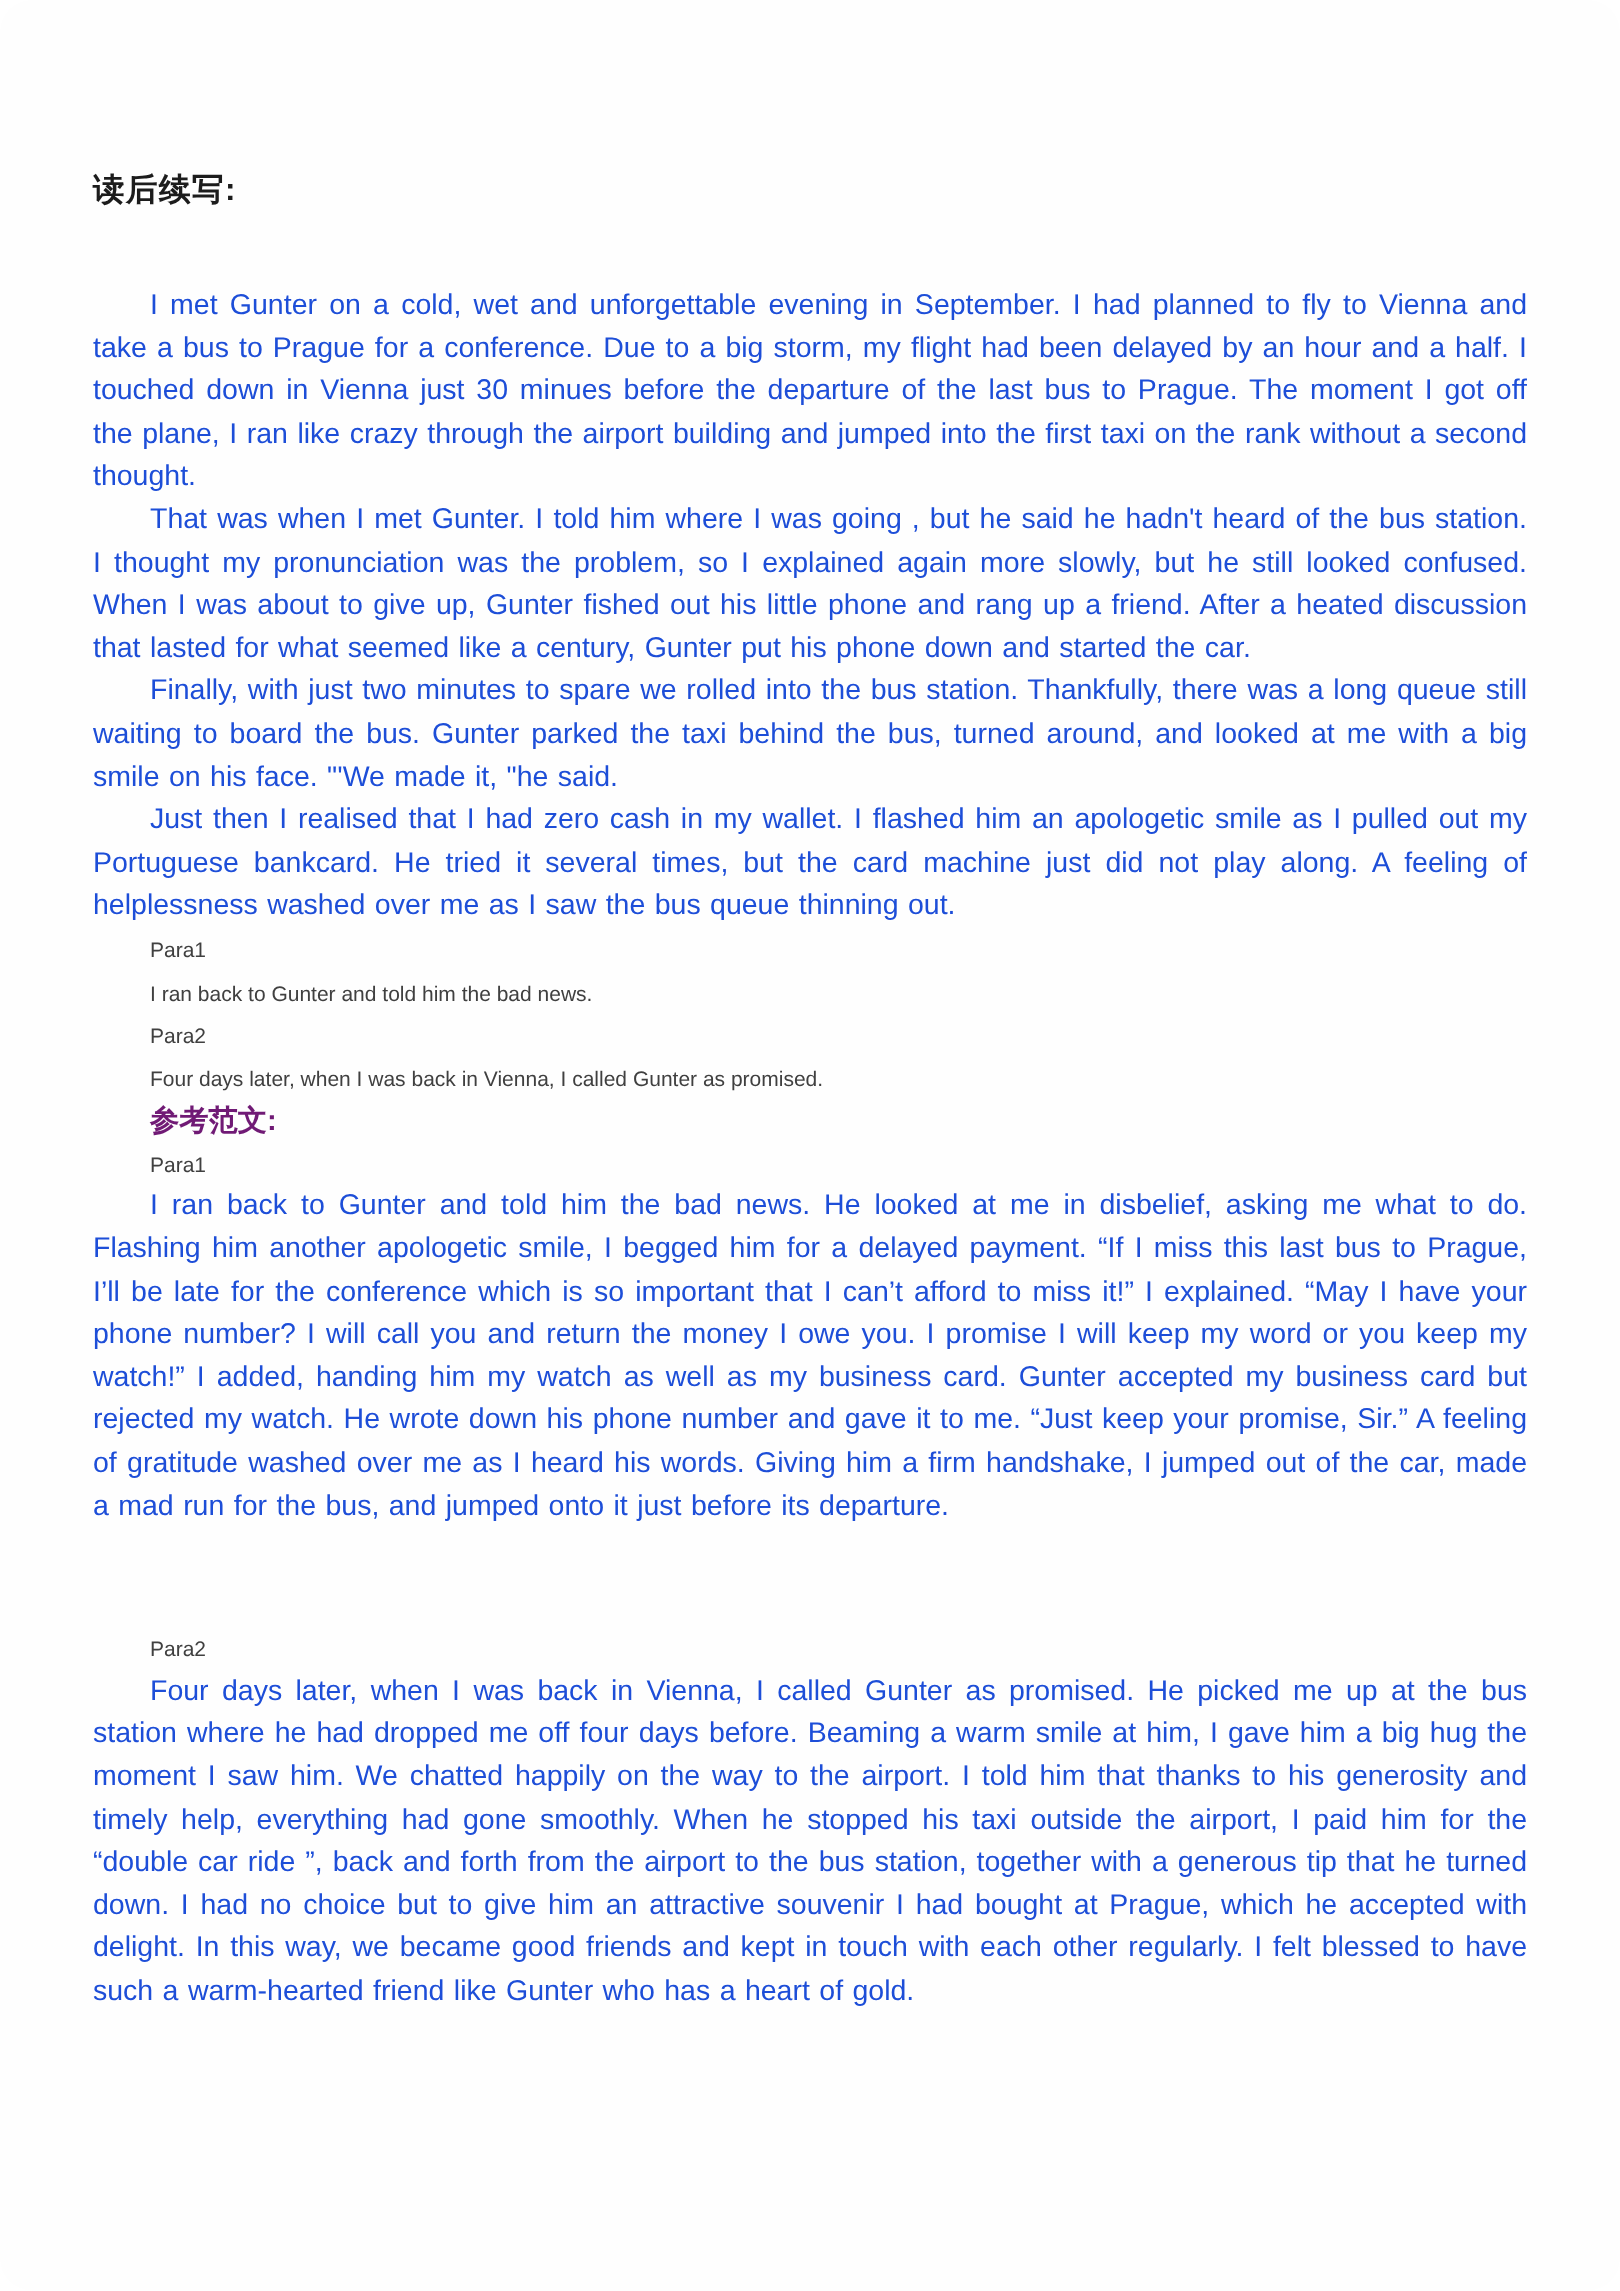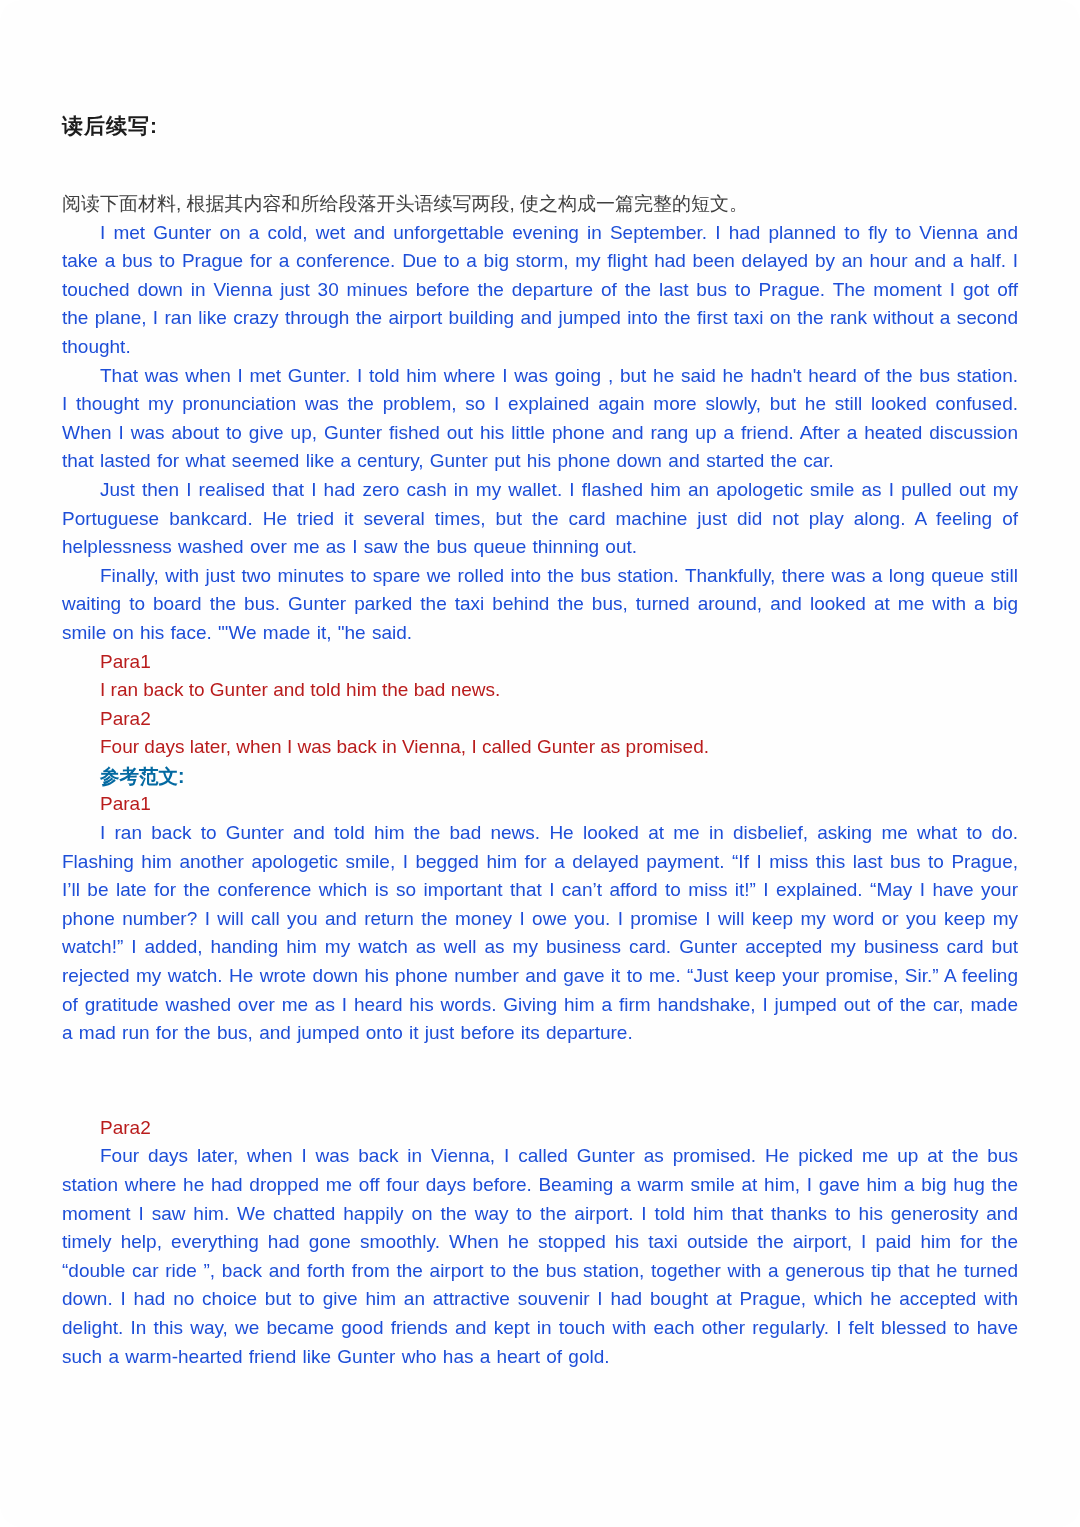--- a/index.html
+++ b/index.html
@@ -30,49 +30,48 @@
   }
   p.body-para {
     font-size: 19px;
     color: #1d4ed8;
     line-height: 28.6px;
     text-align: justify;
     text-indent: 38px;
     word-spacing: 1px;
   }
   p.plain-line {
-    font-size: 19px;
-    color: #b91c1c;
+    font-size: 14px;
+    color: #404040;
     line-height: 28.6px;
     text-indent: 38px;
   }
   p.ref-heading {
     font-size: 19.5px;
     font-weight: bold;
-    color: #0369a1;
+    color: #701a75;
     line-height: 28.6px;
     text-indent: 38px;
   }
   .para2-gap {
     margin-top: 66px;
   }
 </style>
 </head>
 <body>
 
 <div class="page">
 
   <h1 class="doc-title">读后续写:</h1>
 
-  <p class="instruction">阅读下面材料, 根据其内容和所给段落开头语续写两段, 使之构成一篇完整的短文。</p>
 
   <p class="body-para">I met Gunter on a cold, wet and unforgettable evening in September. I had planned to fly to Vienna and take a bus to Prague for a conference. Due to a big storm, my flight had been delayed by an hour and a half. I touched down in Vienna just 30 minues before the departure of the last bus to Prague. The moment I got off the plane, I ran like crazy through the airport building and jumped into the first taxi on the rank without a second thought.</p>
   <p class="body-para">That was when I met Gunter. I told him where I was going , but he said he hadn't heard of the bus station. I thought my pronunciation was the problem, so I explained again more slowly, but he still looked confused. When I was about to give up, Gunter fished out his little phone and rang up a friend. After a heated discussion that lasted for what seemed like a century, Gunter put his phone down and started the car.</p>
+  <p class="body-para">Finally, with just two minutes to spare we rolled into the bus station. Thankfully, there was a long queue still waiting to board the bus. Gunter parked the taxi behind the bus, turned around, and looked at me with a big smile on his face. "'We made it, "he said.</p>
   <p class="body-para">Just then I realised that I had zero cash in my wallet. I flashed him an apologetic smile as I pulled out my Portuguese bankcard. He tried it several times, but the card machine just did not play along. A feeling of helplessness washed over me as I saw the bus queue thinning out.</p>
-  <p class="body-para">Finally, with just two minutes to spare we rolled into the bus station. Thankfully, there was a long queue still waiting to board the bus. Gunter parked the taxi behind the bus, turned around, and looked at me with a big smile on his face. "'We made it, "he said.</p>
 
   <p class="plain-line">Para1</p>
   <p class="plain-line">I ran back to Gunter and told him the bad news.</p>
   <p class="plain-line">Para2</p>
   <p class="plain-line">Four days later, when I was back in Vienna, I called Gunter as promised.</p>
 
   <p class="ref-heading">参考范文:</p>
 
   <p class="plain-line">Para1</p>
   <p class="body-para">I ran back to Gunter and told him the bad news. He looked at me in disbelief, asking me what to do. Flashing him another apologetic smile, I begged him for a delayed payment. “If I miss this last bus to Prague, I’ll be late for the conference which is so important that I can’t afford to miss it!” I explained. “May I have your phone number? I will call you and return the money I owe you. I promise I will keep my word or you keep my watch!” I added, handing him my watch as well as my business card. Gunter accepted my business card but rejected my watch. He wrote down his phone number and gave it to me. “Just keep your promise, Sir.” A feeling of gratitude washed over me as I heard his words. Giving him a firm handshake, I jumped out of the car, made a mad run for the bus, and jumped onto it just before its departure.</p>

